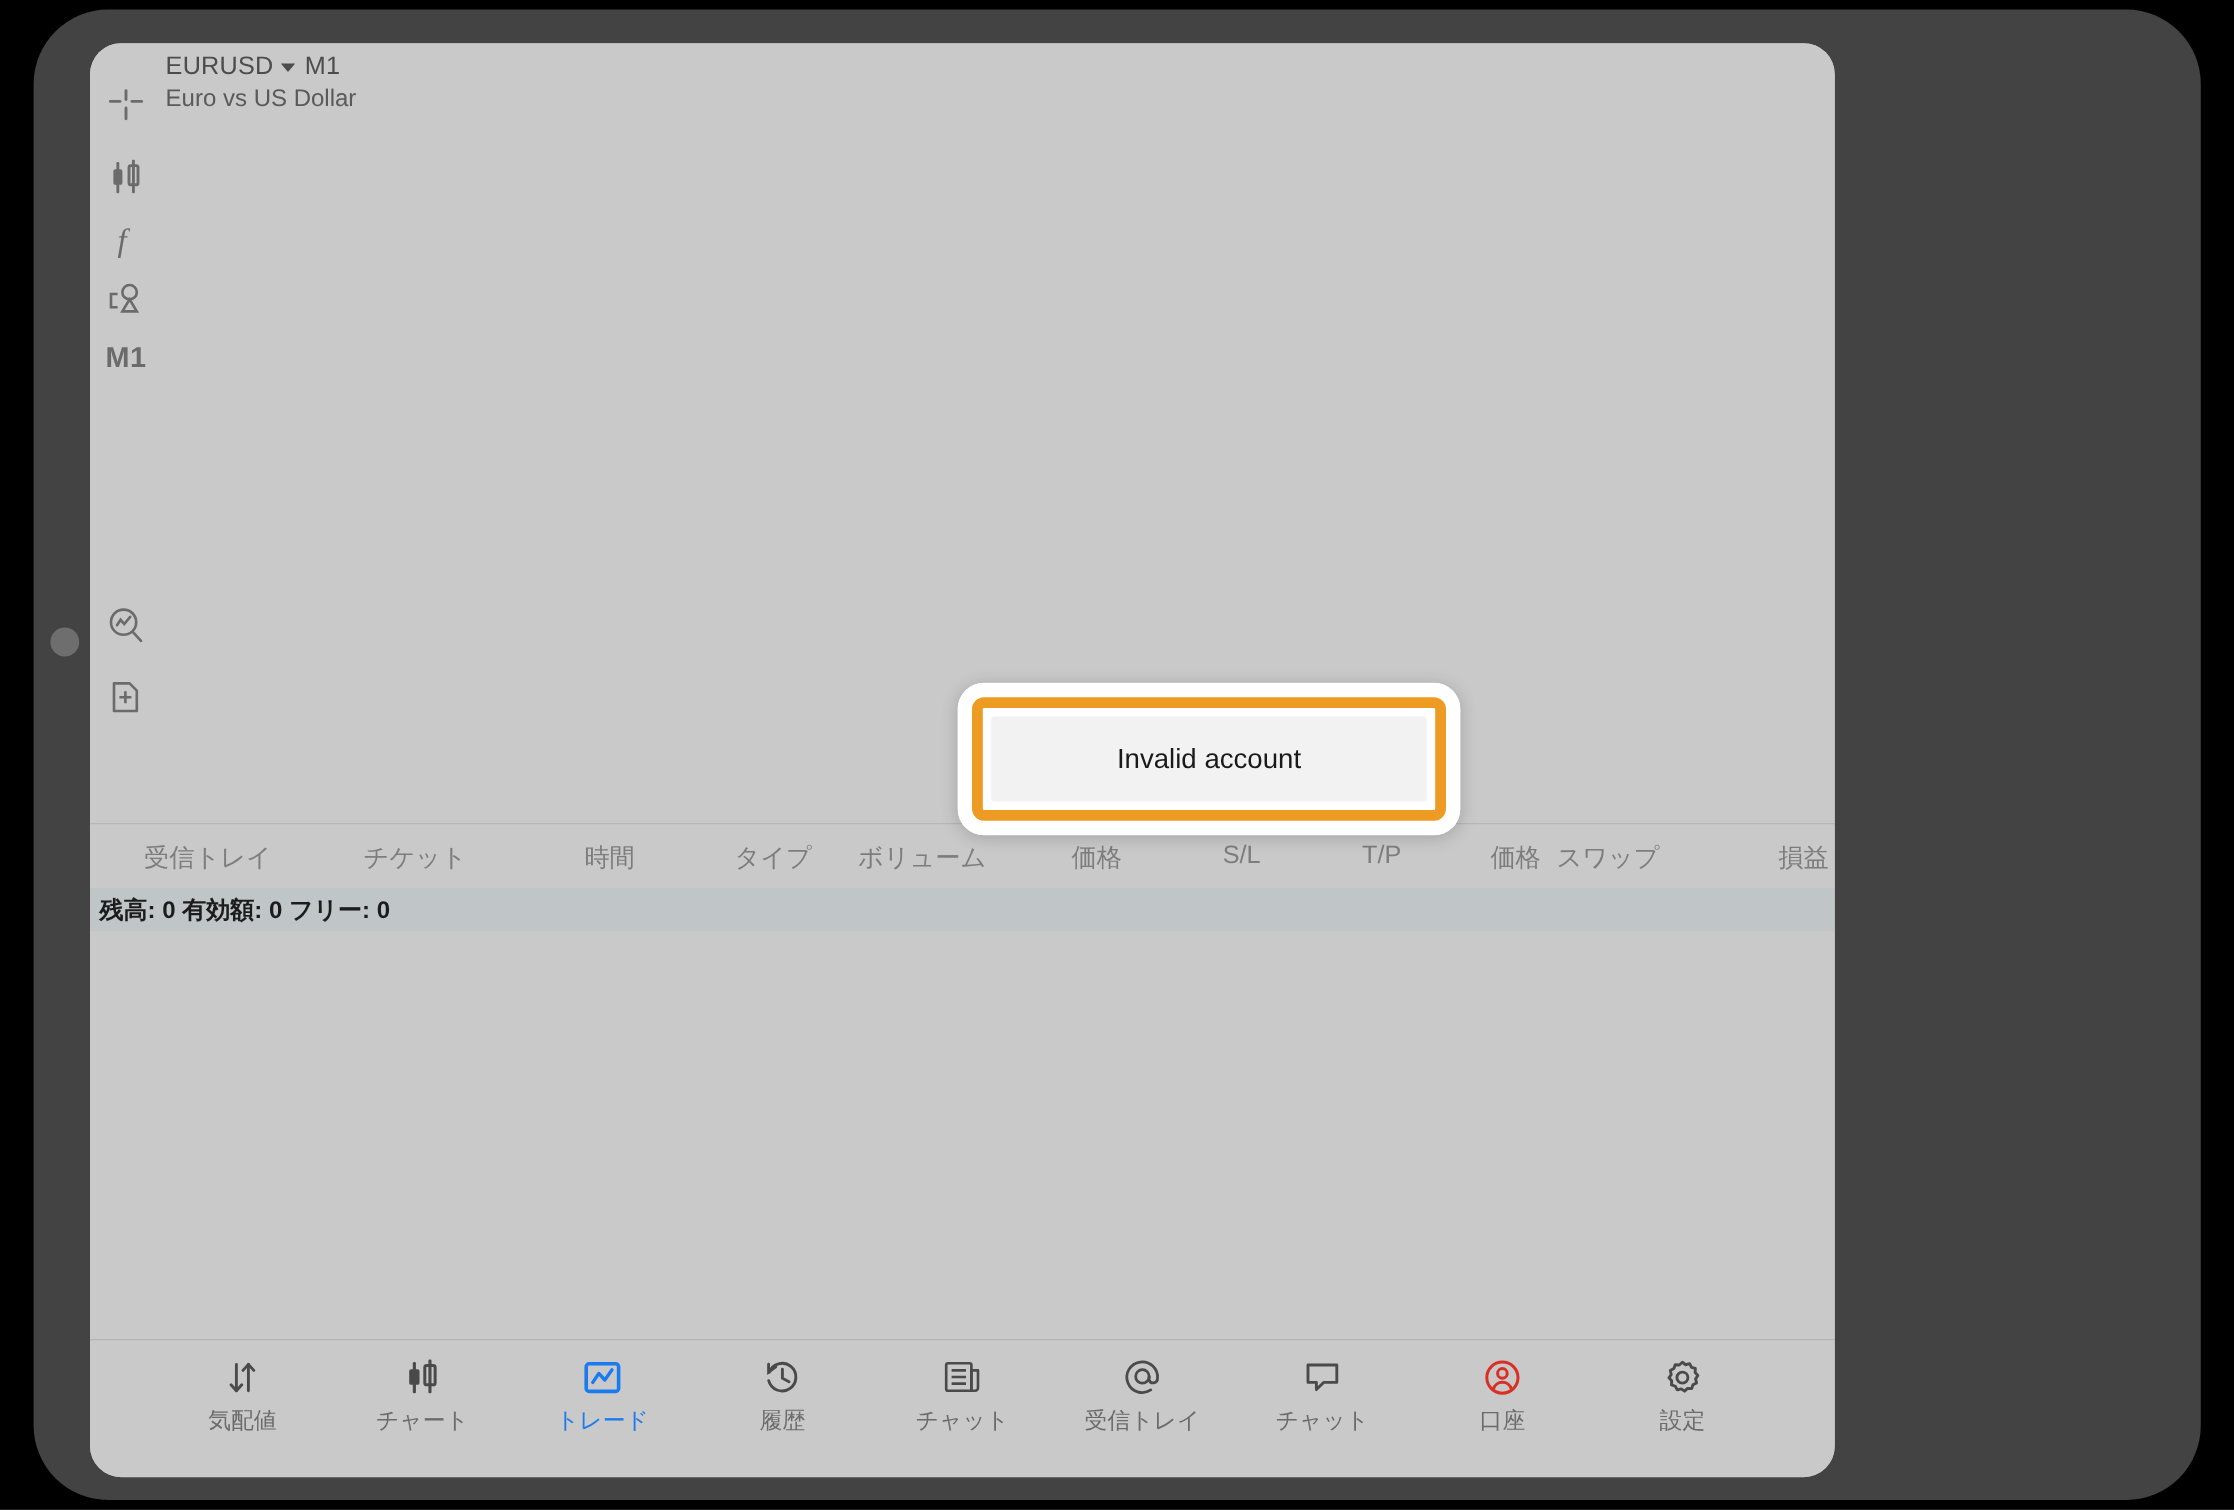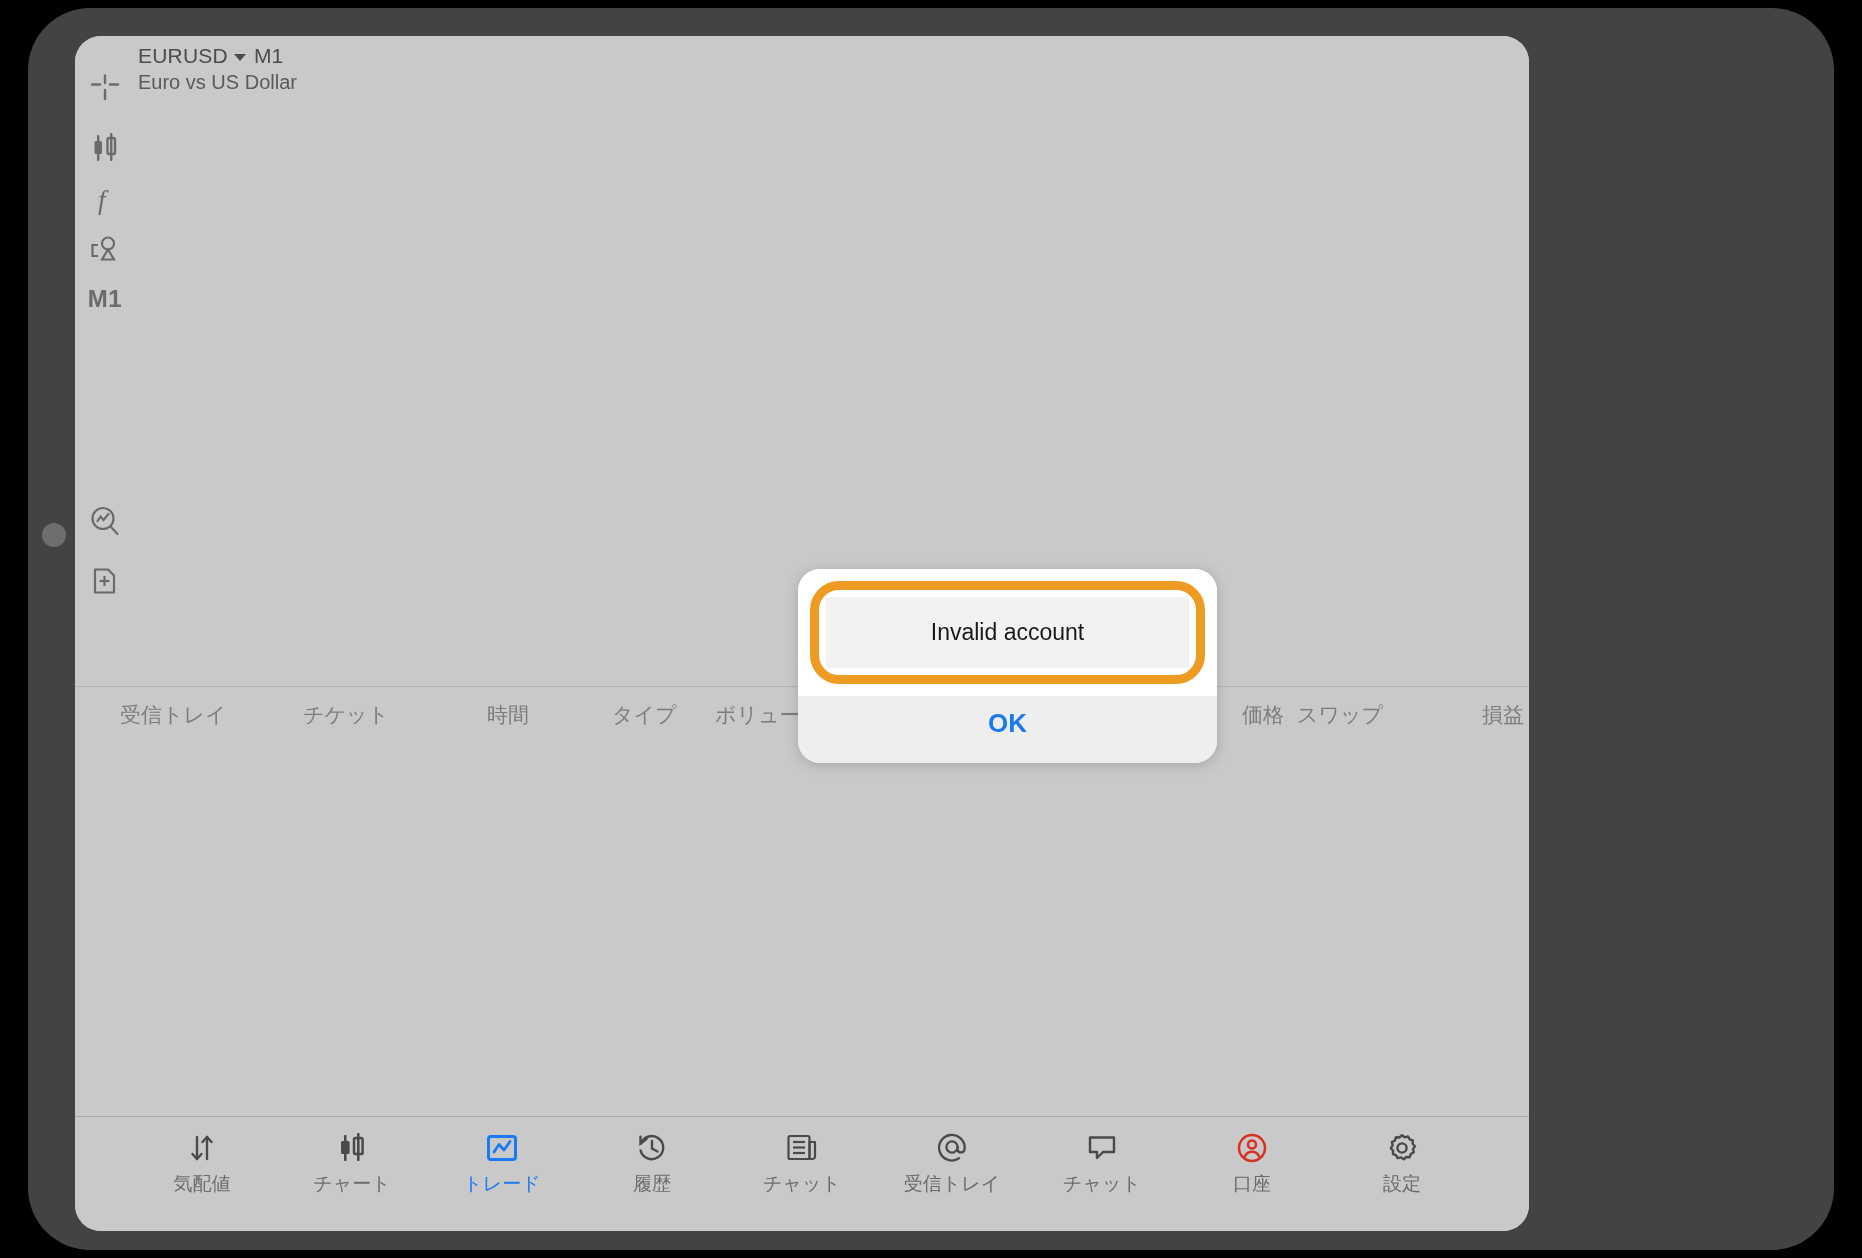--- a/index.html
+++ b/index.html
@@ -185,21 +185,21 @@
     overflow: hidden;
   }
   #alert-msg-wrap {
     position: relative;
     padding: 12px;
     background: #ffffff;
   }
   
   #alert-highlight {
     border: 9px solid #ee9b24;
-    border-radius: 29px;
+    border-radius: 10px;
     padding: 7px;
     background: #ffffff;
   }
   #alert-message {
     background: #f2f2f2;
     text-align: center;
     font-size: 23px;
     color: #1a1a1a;
     padding: 22px 10px;
     border-radius: 3px;
@@ -306,20 +306,23 @@
       <span class="col" style="left:640px">ボリューム</span>
       <span class="col" style="left:818px">価格</span>
       <span class="col" style="left:944px">S/L</span>
       <span class="col" style="left:1060px">T/P</span>
       <span class="col" style="left:1167px">価格</span>
       <span class="col" style="left:1222px">スワップ</span>
       <span class="col" style="left:1407px">損益</span>
       <span class="col" style="left:1488px">コメント</span>
     </div>
 
+    <div id="balance-row">
+      <span id="balance-text">残高: 0 有効額: 0 フリー: 0</span>
+    </div>
 
     <div id="table-body"></div>
 
     <div id="tabbar-sep"></div>
     <div id="tabbar">
 
       <div class="tab">
         <div class="ticon">
           <svg width="32" height="32" viewBox="0 0 32 32">
             <g stroke="#4a4a4a" stroke-width="2.4" fill="none" stroke-linecap="round" stroke-linejoin="round">
@@ -432,17 +435,16 @@
       </div>
 
     </div>
 
     <div id="alert">
       <div id="alert-msg-wrap">
         <div id="alert-highlight">
           <div id="alert-message">Invalid account</div>
         </div>
       </div>
-      <div id="alert-ok">OK</div>
     </div>
 
   </div>
 </div>
 
 </body></html>

